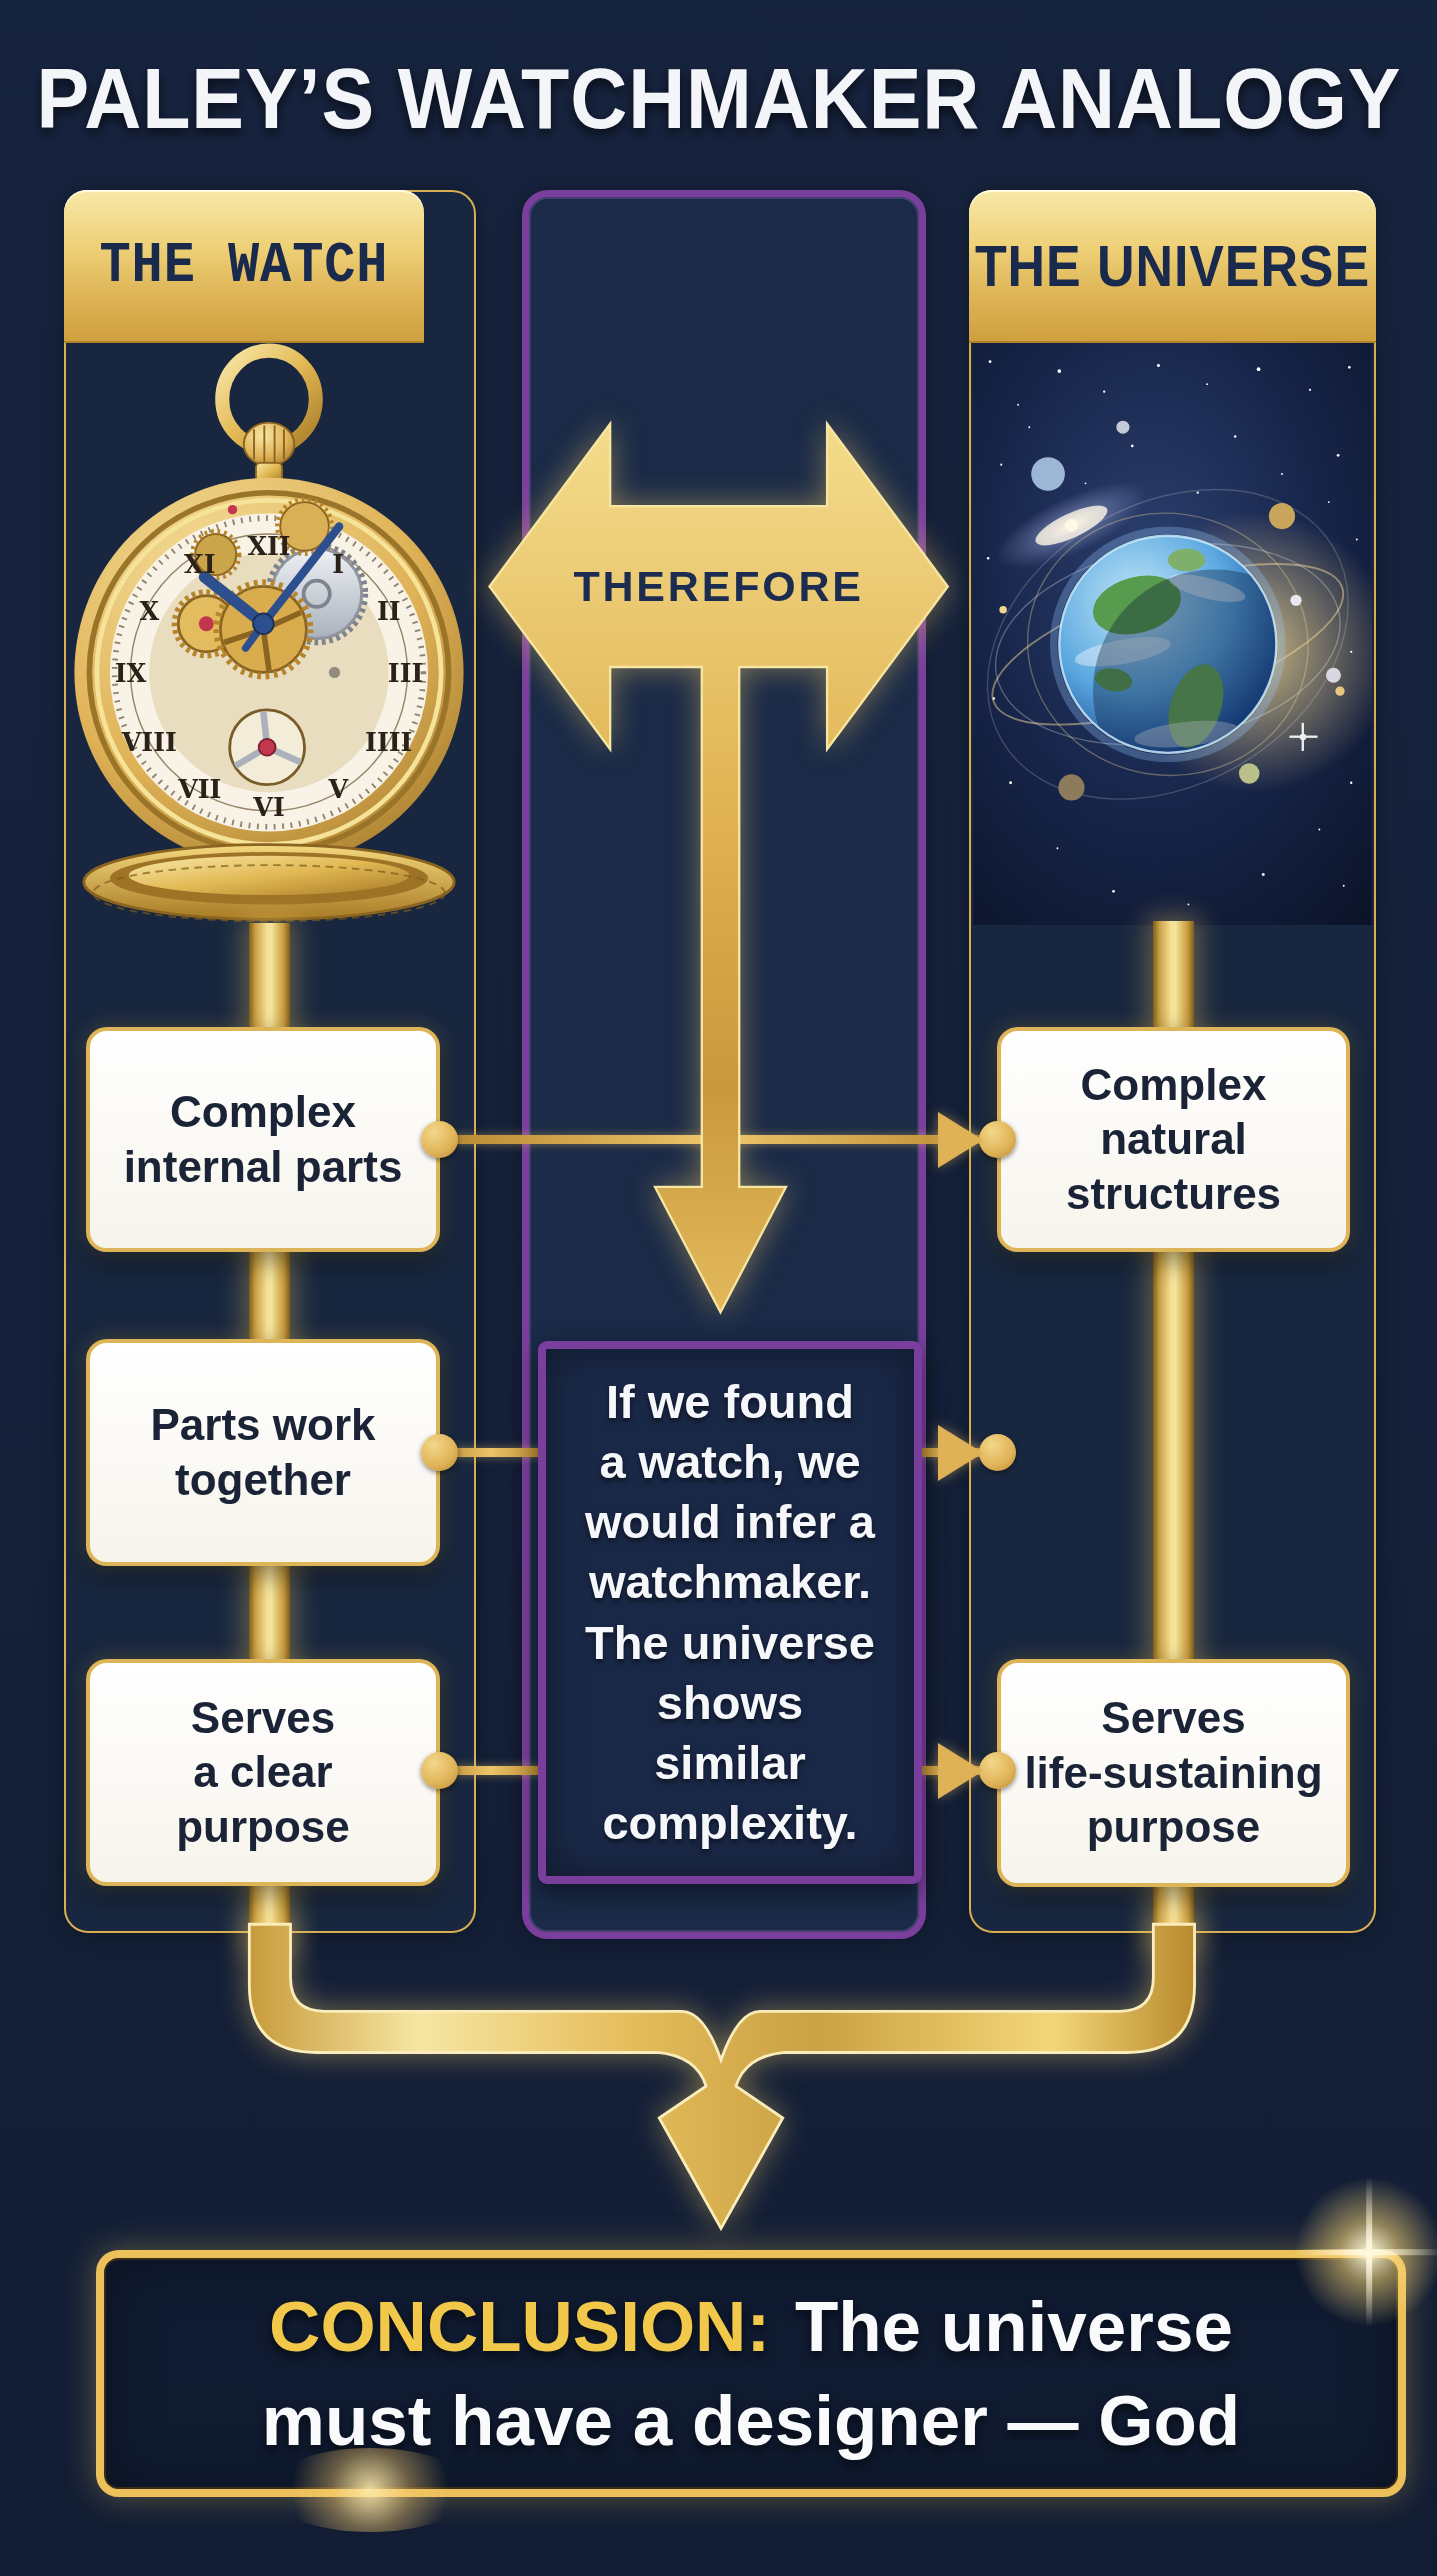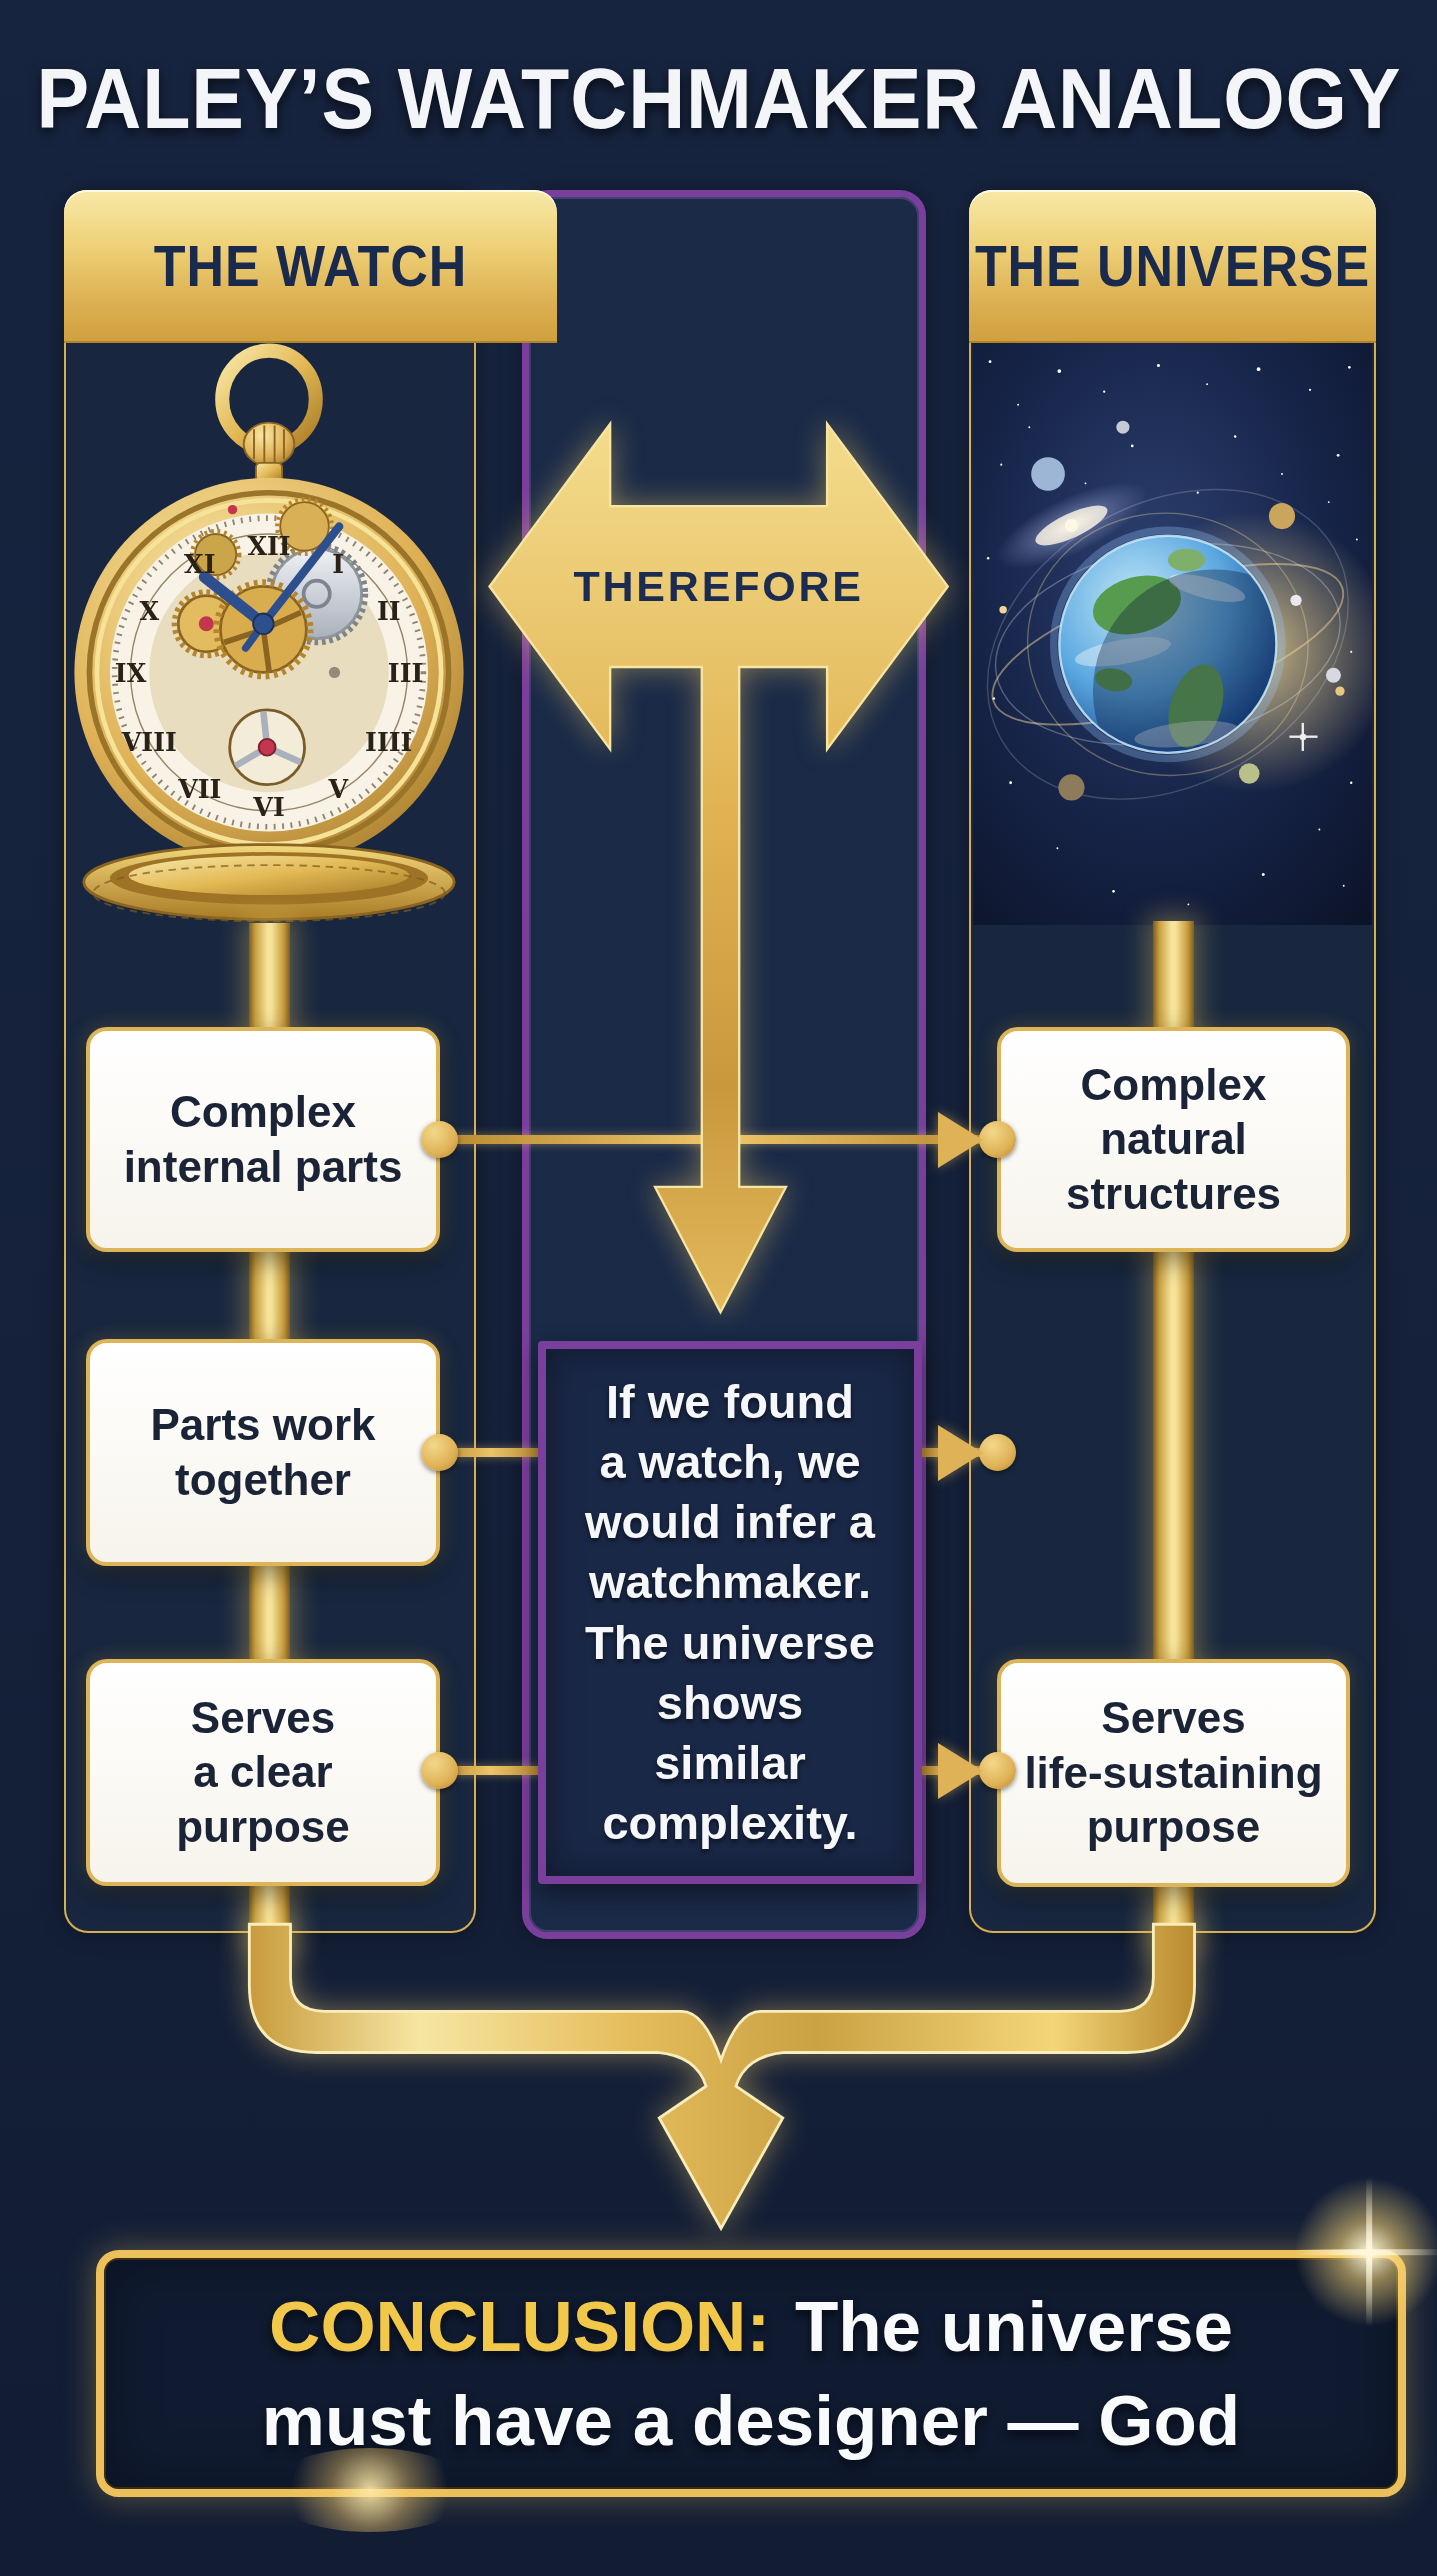--- a/index.html
+++ b/index.html
@@ -24,21 +24,21 @@
                 border-radius:26px; background:#1a2a47;
                 box-shadow:inset 0 0 0 1.9px rgba(186,130,226,.25), 0 0 22.5px rgba(0,0,0,.35); }
 
   .colhead { position:absolute; top:190px; height:153px; z-index:2; display:flex;
              align-items:center; justify-content:center; text-align:center; }
   .colhead-gold { background:linear-gradient(180deg,#f8e9a8 0%,#eed077 38%,#ddb254 72%,#cfa03e 100%);
                   border-radius:22.5px 22.5px 0 0; border-bottom:2.8px solid #b2812c;
                   box-shadow:inset 0 1.9px 0 rgba(255,255,240,.8); }
   .colhead-gold .t { font-size:52px; font-weight:bold; color:#1a2a4d;
                      transform:scaleY(1.12); letter-spacing:0.9px; }
-  .colhead-watch { left:64px; width:493px; }
+  .colhead-watch { left:64px; width:360px;font-family:Liberation Mono, monospace; }
   .colhead-universe { left:969px; width:407px; }
   .colhead-purple { left:522px; width:404px;
                     background:linear-gradient(160deg,#5f3383 0%,#8a4fae 38%,#9c63bd 55%,#5a2f7c 100%);
                     border-radius:24px 24px 0 0; border-bottom:3.7px solid #47256a;
                     box-shadow:inset 0 1.9px 0 rgba(235,215,250,.35); }
   .colhead-purple .t { font-size:43px; font-weight:bold; color:#f6f1fb; line-height:1.18;
                        transform:scaleY(1.05); letter-spacing:0.9px; white-space:pre-line; }
 
   
   .panel { position:absolute; z-index:2; overflow:hidden; }
@@ -71,21 +71,21 @@
   
   .wbox { position:absolute; z-index:6; border:4.7px solid #ddb458; border-radius:20.6px;
           background:linear-gradient(180deg,#ffffff 0%,#f7f4ec 100%);
           display:flex; align-items:center; justify-content:center; text-align:center;
           box-shadow:0 9.4px 24px rgba(0,0,0,.4), 0 0 20.6px rgba(230,190,90,.25); }
   .wbox .txt { font-size:44px; font-weight:bold; color:#1b2436; line-height:1.24;
                white-space:pre-line; padding:0 3.7px; }
 
   
   .rbox { position:absolute; left:538px; top:1341px; width:384px; height:543px; z-index:6;
-          border:8.4px solid #7a3f9d; border-radius:4px; background:#1a2847;
+          border:8.4px solid #7a3f9d; border-radius:9px; background:#1a2847;
           display:flex; align-items:center; justify-content:center; text-align:center;
           box-shadow:0 9.4px 24px rgba(0,0,0,.45), inset 0 0 37px rgba(0,0,0,.4); }
   .rbox .txt { font-size:47px; font-weight:bold; color:#f5f7fb; line-height:1.28;
                white-space:pre-line; text-shadow:0 2.8px 5.6px rgba(0,0,0,.55); }
 
   
   .conclusion { position:absolute; left:96px; top:2250px; width:1310px; height:247px; z-index:8;
                 border:8.4px solid #ecc05a; border-radius:22.5px; background:rgba(15,25,46,.55);
                 display:flex; align-items:center; justify-content:center; text-align:center;
                 padding:0 112px;

